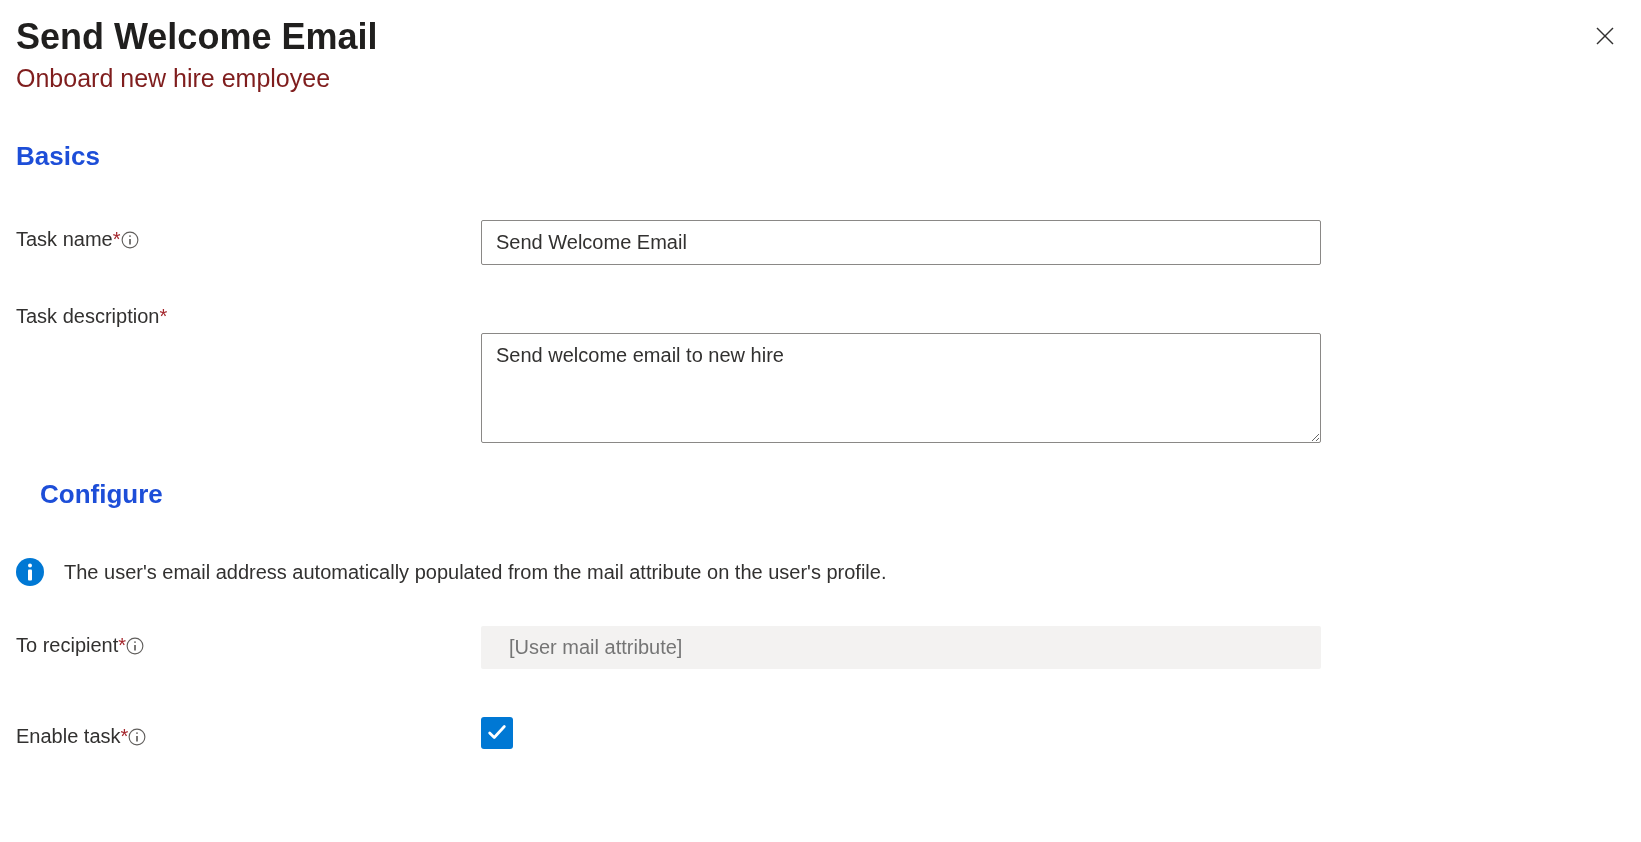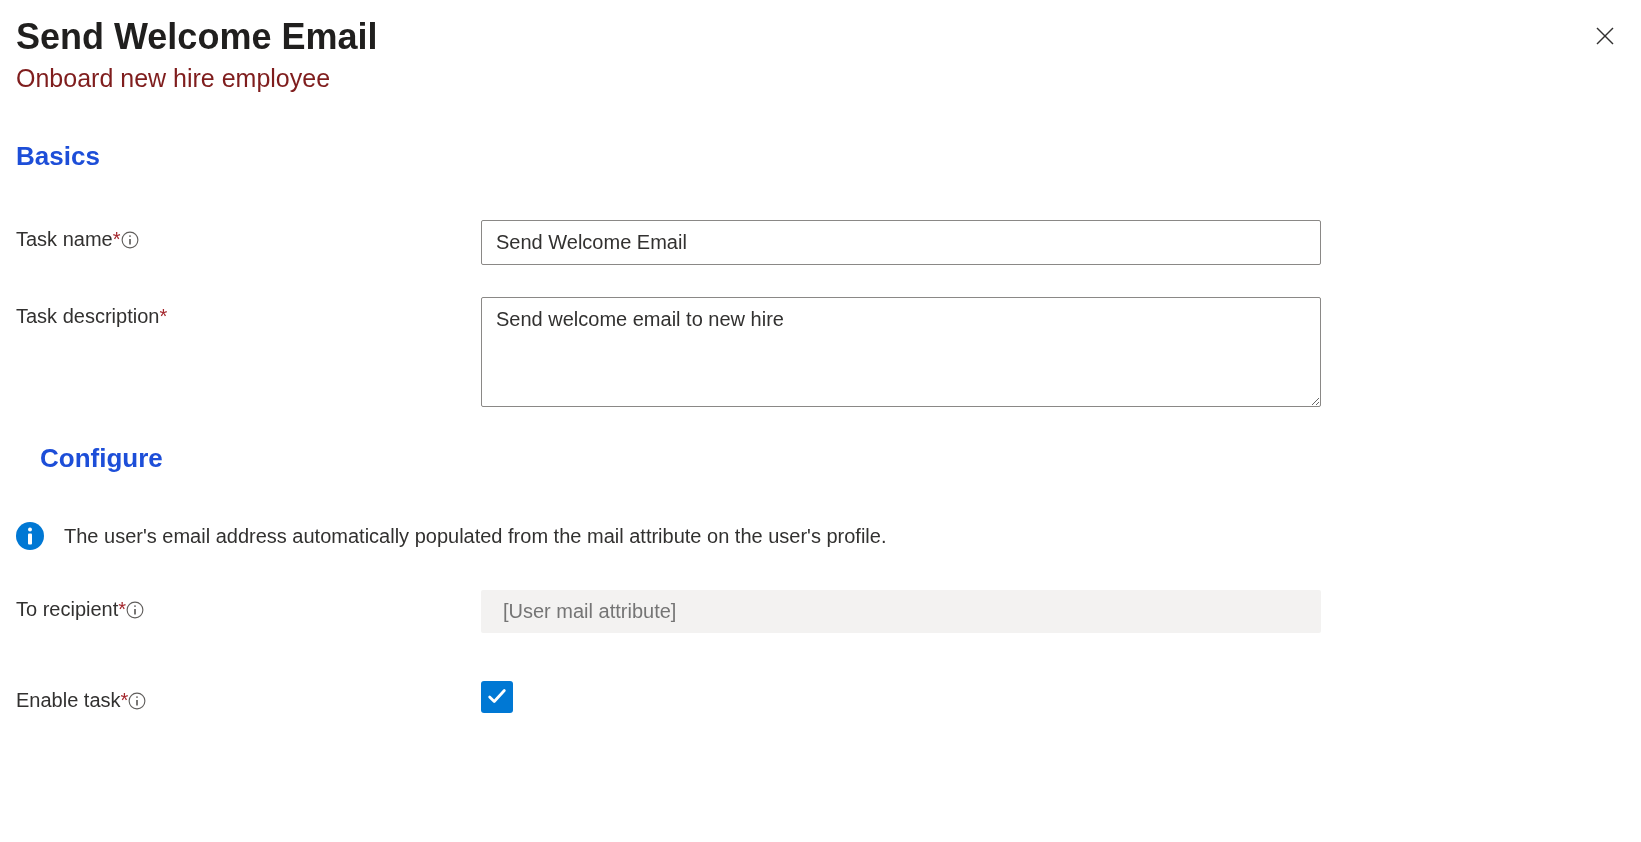--- a/index.html
+++ b/index.html
@@ -96,24 +96,25 @@
       width: 100%;
       padding: 10px 14px;
       font-size: 20px;
       border: 1px solid #8a8886;
       border-radius: 2px;
       font-family: inherit;
       color: #323130;
       resize: vertical;
       min-height: 110px;
       background: #ffffff;
+      margin-top: 36px;
     }
     .disabled-input {
       width: 100%;
-      padding: 10px 22px;
+      padding: 10px 28px;
       font-size: 20px;
       border: none;
       border-radius: 2px;
       font-family: inherit;
       color: #a19f9d;
       background: #f3f2f1;
     }
     .info-banner {
       display: flex;
       align-items: center;

